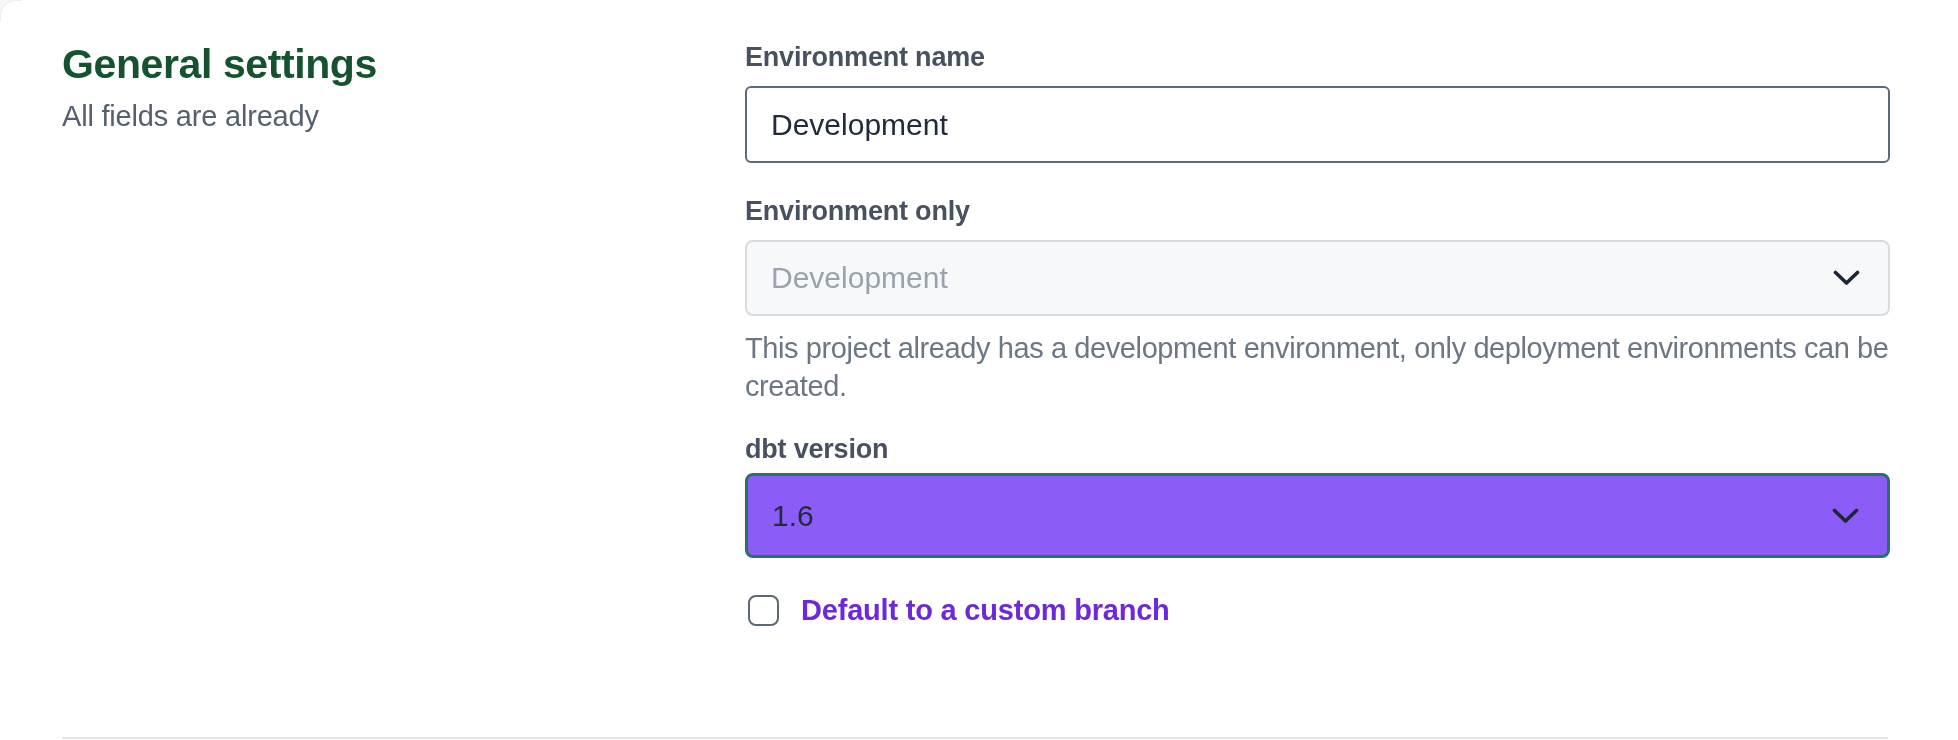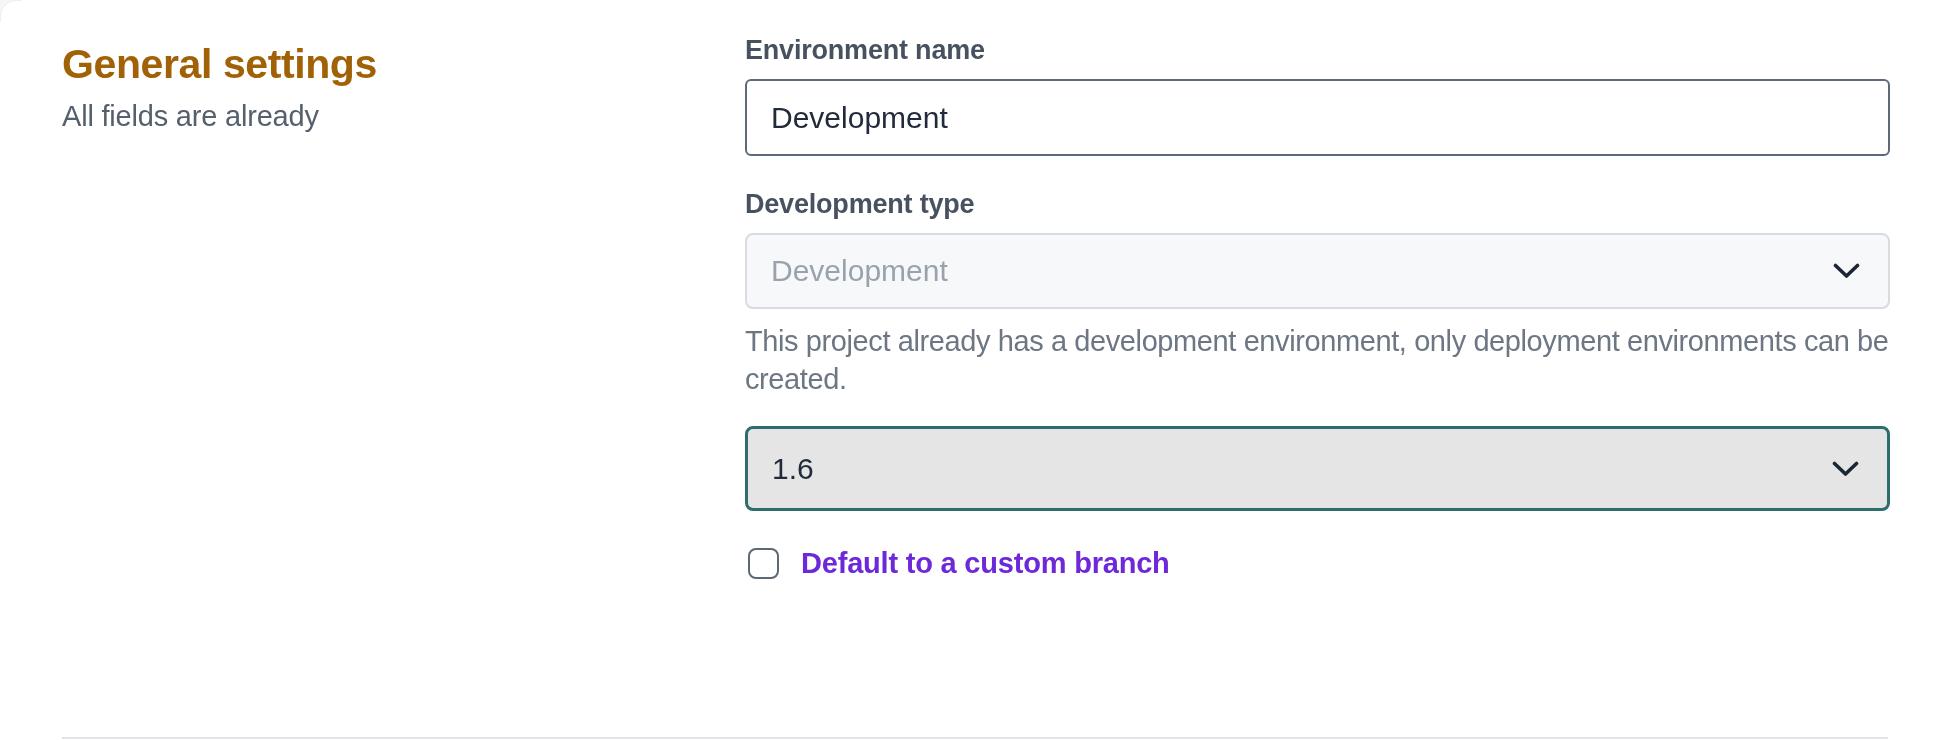--- a/index.html
+++ b/index.html
@@ -26,30 +26,30 @@
   .corner::after {
     content: ""; position: absolute; inset: 0;
     background: #ffffff;
     border-top-left-radius: 16px;
     border-top: 1.5px solid #ededf0;
     border-left: 1.5px solid #ededf0;
   }
 
   .left-col { position: absolute; left: 62px; top: 40px; width: 560px; }
   .page-title {
-    font-size: 41px; font-weight: 700; color: #a16207;
+    font-size: 41px; font-weight: 700; color: #14532d;
     letter-spacing: -0.4px; line-height: 48px;
   }
   .page-subtitle {
     margin-top: 12px;
     font-size: 29px; font-weight: 400; color: #565f6c;
     letter-spacing: -0.2px;
   }
 
-  .form-col { position: absolute; left: 745px; top: 2px; width: 1145px; padding-top: 32px; }
+  .form-col { position: absolute; left: 745px; top: 9px; width: 1145px; padding-top: 32px; }
 
   .field-label {
     display: block;
     font-size: 27px; font-weight: 700; color: #47515f;
     line-height: 32px; letter-spacing: -0.2px;
     margin-bottom: 13px;
   }
   .text-input {
     width: 100%; height: 77px;
     border: 2px solid #5f6a78; border-radius: 6px;
@@ -80,21 +80,21 @@
     display: flex;
   }
   .selectbox.disabled {
     background: #f7f8f9;
     border: 2px solid #d8dce1;
     color: #9aa2ad;
     cursor: default;
   }
   .selectbox.active {
     height: 85px;
-    background: #e5e5e5;
+    background: #8b5cf6;
     border: 3px solid #2d6e6d;
     color: #222b3b;
     cursor: pointer;
   }
 
   .helper {
     margin-top: 13px;
     width: 1150px;
     font-size: 29px; line-height: 38px;
     color: #6d7683; letter-spacing: -0.4px;
@@ -139,33 +139,34 @@
   </aside>
 
   <form class="form-col">
 
     <div class="field first">
       <label class="field-label">Environment name</label>
       <input class="text-input" type="text" value="Development" style="">
     </div>
 
     <div class="field">
-      <label class="field-label">Development type</label>
+      <label class="field-label">Environment only</label>
       <div class="selectbox disabled" role="combobox" aria-disabled="true">
         <span>Development</span>
         <span class="chev">
           <svg width="27" height="17" viewBox="0 0 27 17" fill="none">
             <polyline points="2.5,3 13.5,13.5 24.5,3" stroke="#1d2635" stroke-width="3.6" stroke-linecap="round" stroke-linejoin="round"></polyline>
           </svg>
         </span>
       </div>
       <p class="helper">This project already has a development environment, only deployment environments can be created.</p>
     </div>
 
     <div class="field dbt">
+      <label class="field-label">dbt version</label>
       <div class="selectbox active" role="combobox" aria-expanded="false">
         <span>1.6</span>
         <span class="chev">
           <svg width="27" height="17" viewBox="0 0 27 17" fill="none">
             <polyline points="2.5,3 13.5,13.5 24.5,3" stroke="#1d2635" stroke-width="3.6" stroke-linecap="round" stroke-linejoin="round"></polyline>
           </svg>
         </span>
       </div>
     </div>
 

